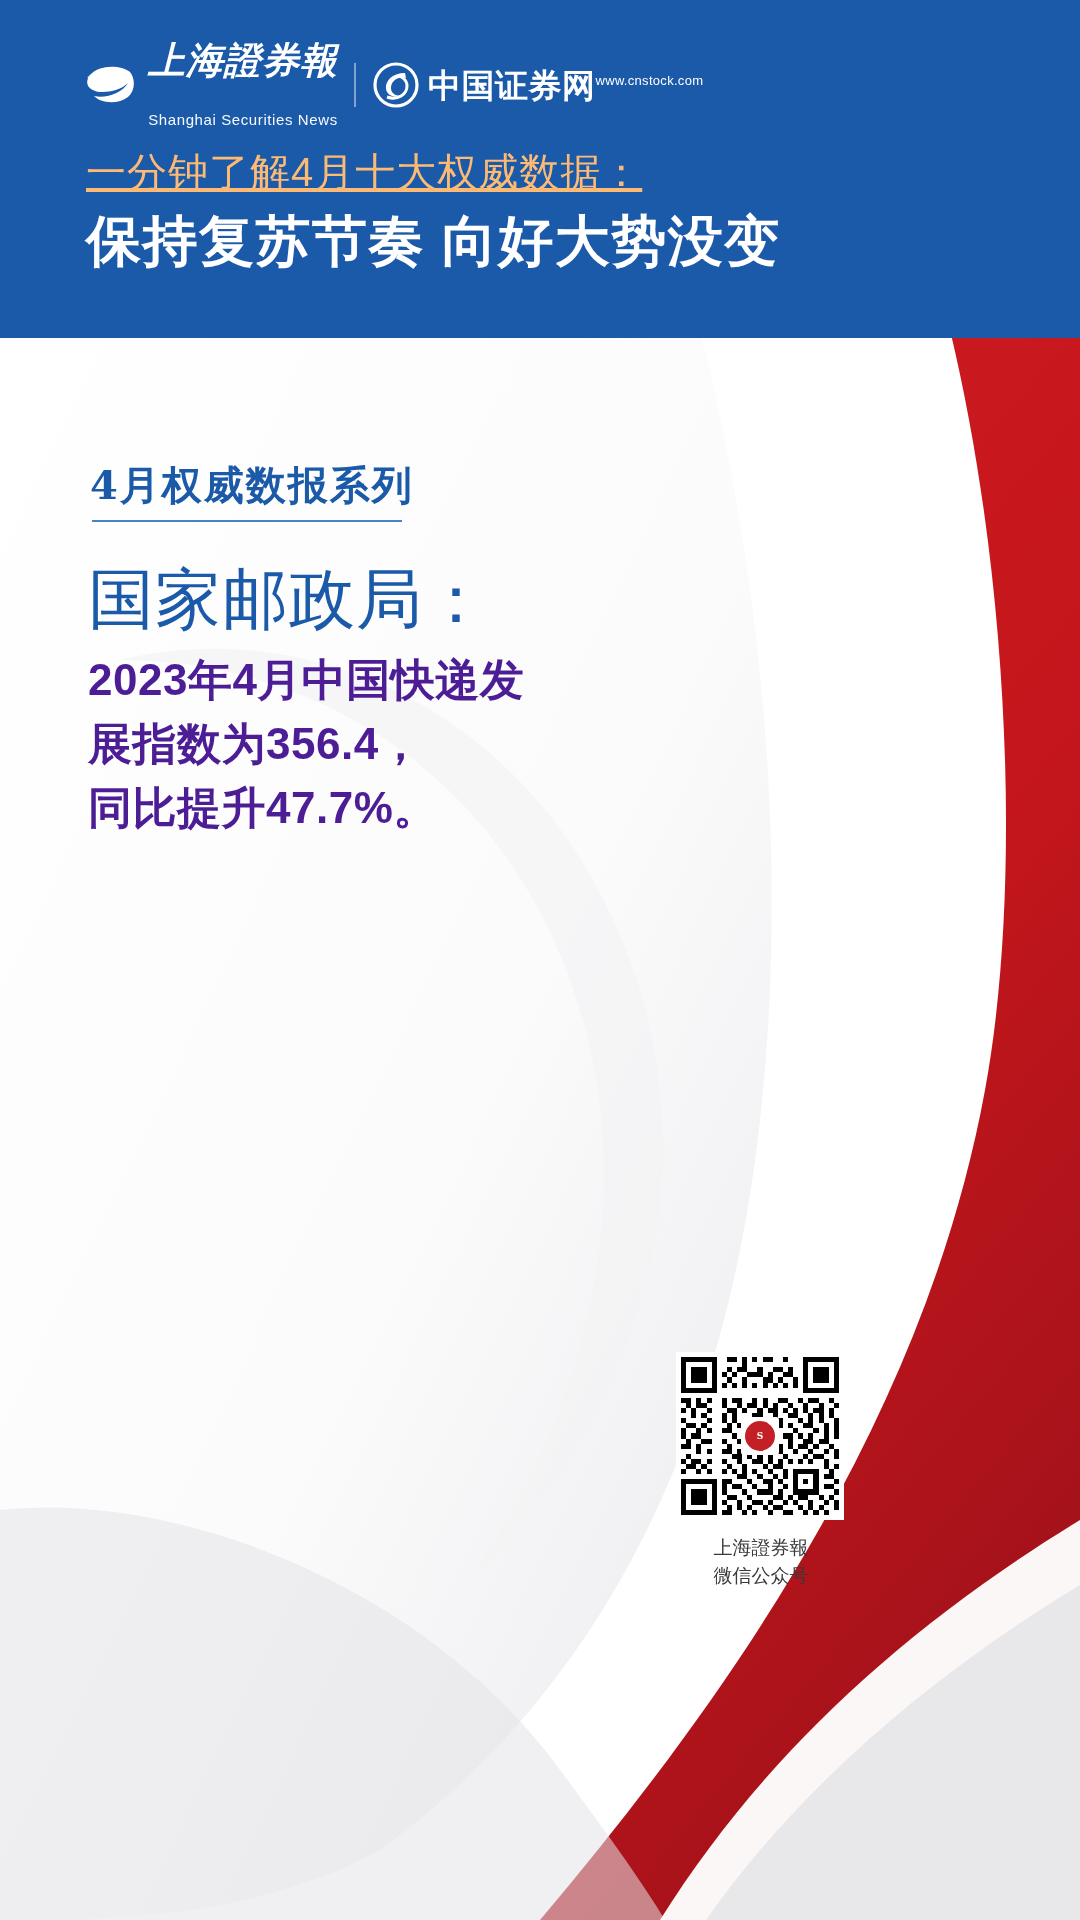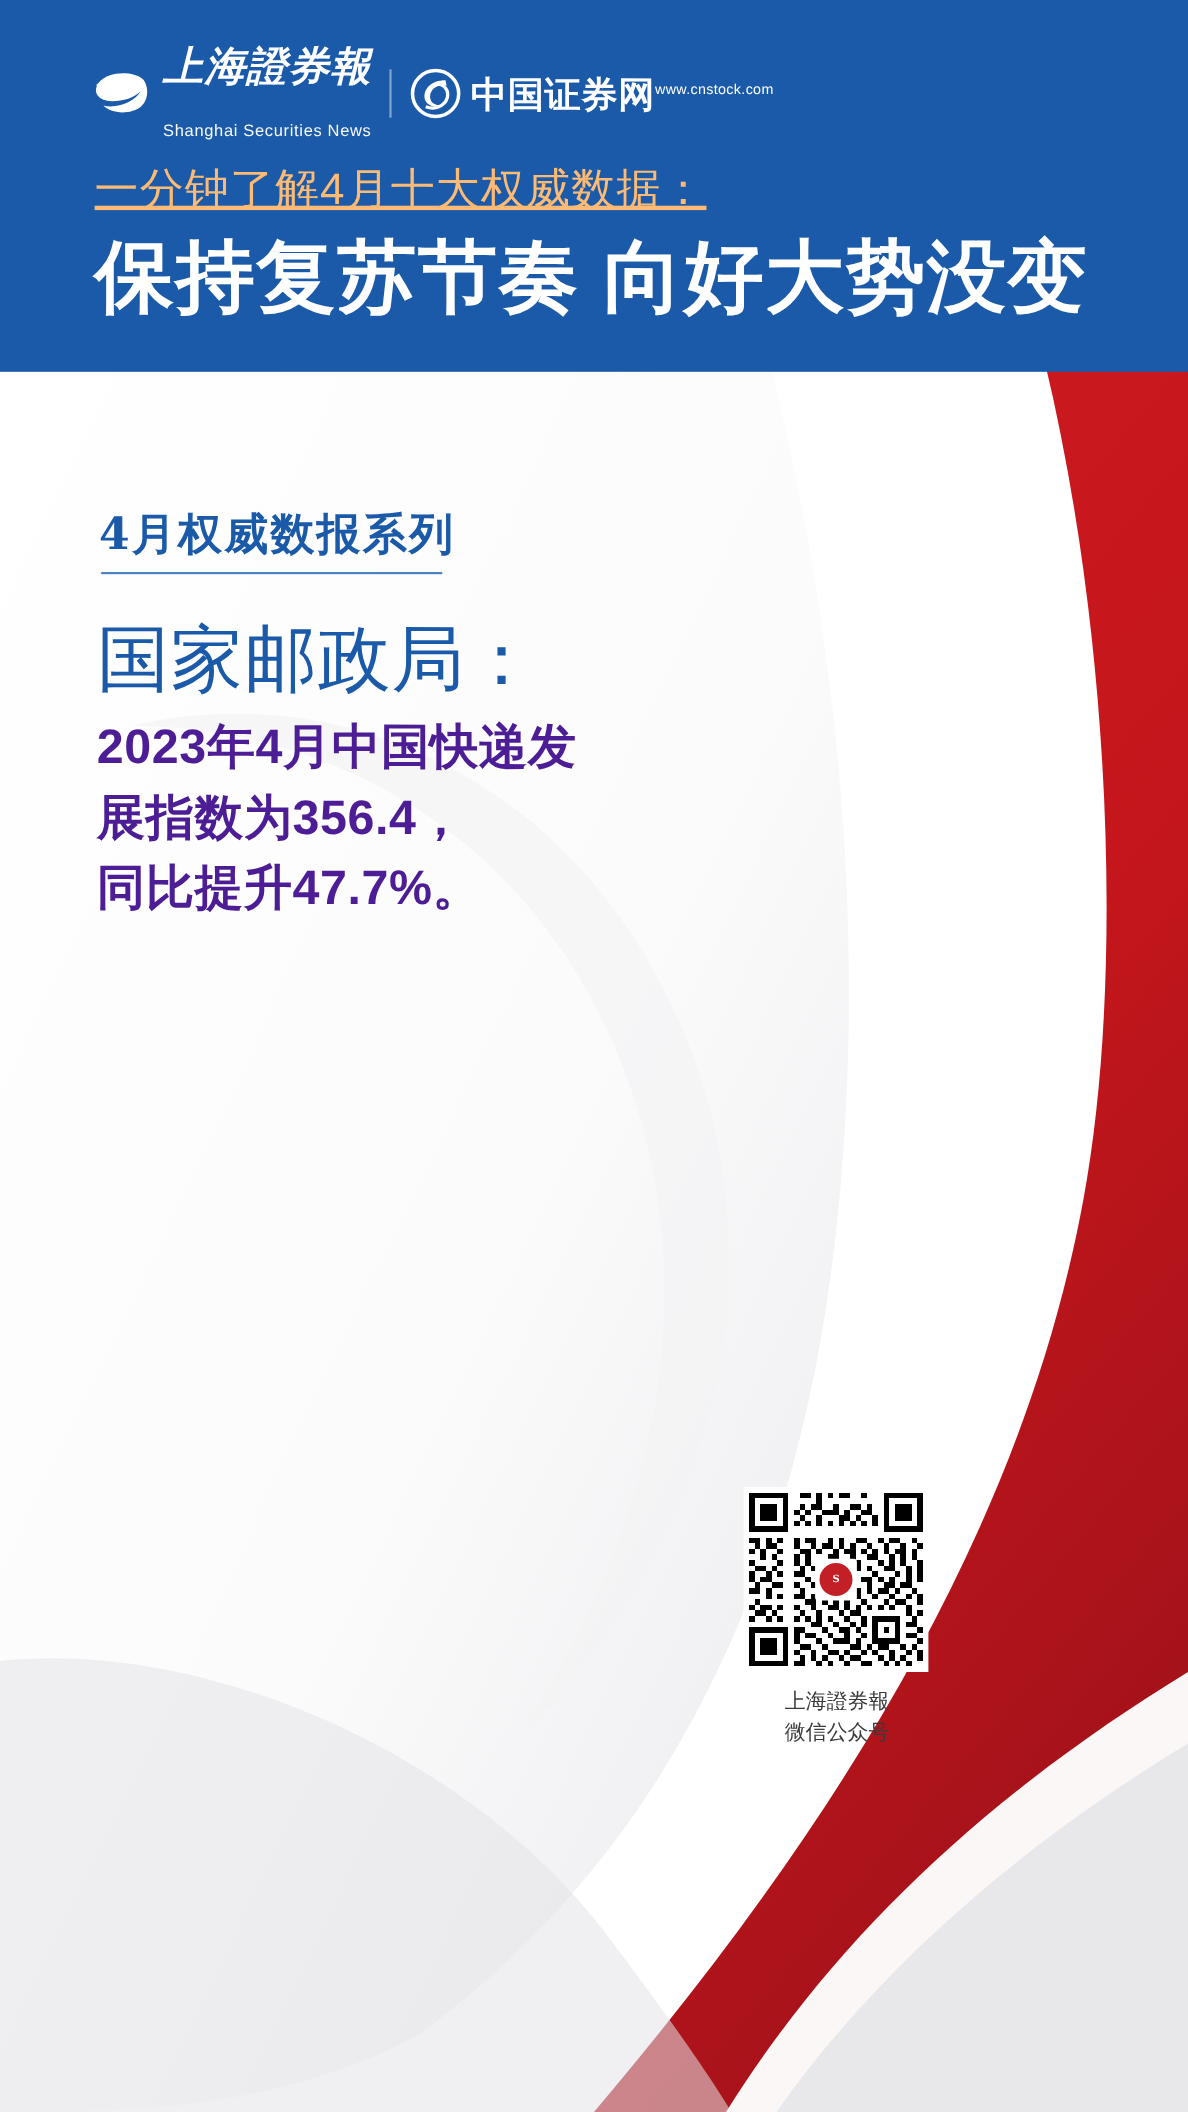--- a/index.html
+++ b/index.html
@@ -81,21 +81,21 @@
   .headline-sub {
     color:#fdba74;
     font-size:40px;
     line-height:1.22;
     letter-spacing:1px;
     white-space:nowrap;
     text-decoration:underline;
   }
   .headline-main {
     color:#ffffff;
-    font-size:72px;
+    font-size:55px;
     font-weight:bold;
     line-height:1.25;
     letter-spacing:1.5px;
     margin-top:10px;
     white-space:nowrap;
   }
 
   
   .bg-wrap {
     position:absolute;

